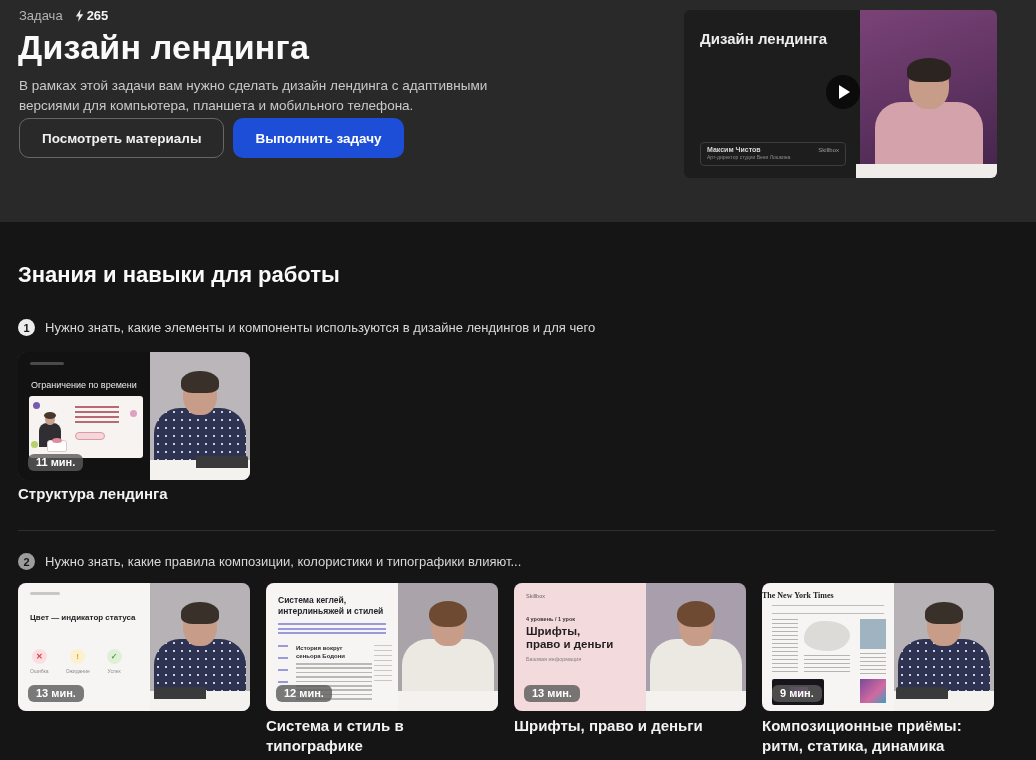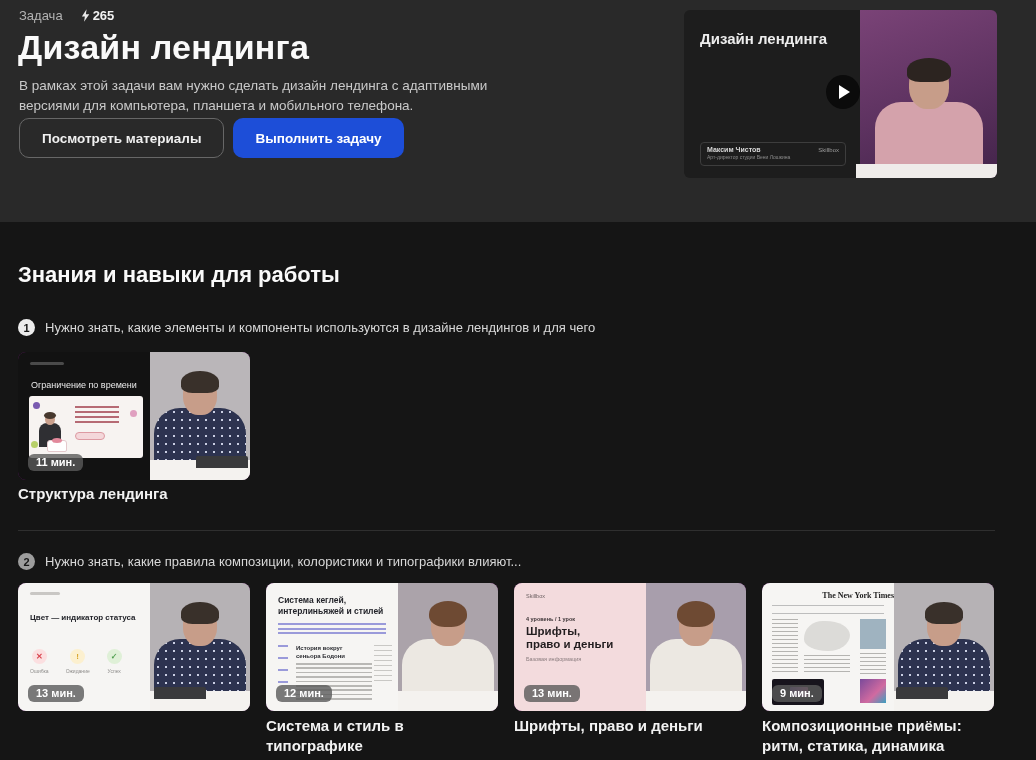--- a/index.html
+++ b/index.html
@@ -7,21 +7,21 @@
   body {
     font-family:"Liberation Sans", sans-serif;
     background:#151515; color:#fff;
     position:relative; overflow:hidden;
     -webkit-font-smoothing:antialiased;
   }
   .page { position:absolute; inset:0; }
 
   
   .header { position:absolute; left:0; top:0; width:1036px; height:222px; background:#292929; }
-  .crumbs { position:absolute; left:19px; top:8px; display:flex; align-items:center; gap:12px; font-size:13px; color:#b3b3b3; }
+  .crumbs { position:absolute; left:19px; top:8px; display:flex; align-items:center; gap:6px; font-size:13px; color:#b3b3b3; }
   .crumbs .pts { display:flex; align-items:center; gap:3px; margin-left:6px; }
   .crumbs .pts svg { display:block; }
   .crumbs .pts b { color:#f2f2f2; font-size:13px; }
   .h1 { position:absolute; left:18px; top:28px; font-size:34px; font-weight:700; letter-spacing:.2px; color:#fafafa; }
   .desc { position:absolute; left:19px; top:76px; width:480px; font-size:13.5px; line-height:1.5; color:#c9c9c9; }
   .btnrow { position:absolute; left:19px; top:118px; display:flex; gap:9px; }
   .btn { height:40px; display:flex; align-items:center; padding:0 22px; border-radius:10px; font-size:13.5px; font-weight:700; cursor:pointer; }
   .btn.outline { border:1px solid #676767; color:#f0f0f0; background:transparent; }
   .btn.primary { background:#1d4ed8; color:#fff; border:none; }
 
@@ -112,21 +112,21 @@
       background:repeating-linear-gradient(#9a9ada 0 1.6px, transparent 1.6px 12px); }
 
   
   .slide-pink { background:#f3dbdd; }
   .sc-brand { position:absolute; left:12px; top:10px; font-size:5.5px; color:#6b5f60; }
   .sc-label { position:absolute; left:12px; top:33px; font-size:5.5px; font-weight:700; color:#3c3436; }
   .sc-title { position:absolute; left:12px; top:42px; font-size:11.5px; font-weight:700; color:#221d1f; width:90px; line-height:1.15; }
   .sc-sub { position:absolute; left:12px; top:73px; font-size:5.5px; color:#8a7c7e; }
 
   
-  .sd-mast { position:absolute; left:0; right:0; top:8px; text-align:right; font-family:"Liberation Serif", serif; font-weight:700; font-size:8px; color:#1c1c1c; }
+  .sd-mast { position:absolute; left:0; right:0; top:8px; text-align:left; font-family:"Liberation Serif", serif; font-weight:700; font-size:8px; color:#1c1c1c; }
   .sd-rule { position:absolute; left:10px; right:10px; top:22px; height:1px; background:#bdbdbd; }
   .sd-rule2 { top:30px; }
   .sd-colL { position:absolute; left:10px; top:36px; width:26px; height:56px;
       background:repeating-linear-gradient(#b5b4b1 0 1.4px, transparent 1.4px 4px); }
   .sd-map { position:absolute; left:42px; top:38px; width:46px; height:30px; background:#dcdbd8; border-radius:42% 55% 48% 52%/60% 48% 55% 40%; }
   .sd-colR { position:absolute; right:8px; top:36px; width:26px; height:30px; background:#9fb3c0; }
   .sd-colR2 { position:absolute; right:8px; top:70px; width:26px; height:22px;
       background:repeating-linear-gradient(#b5b4b1 0 1.4px, transparent 1.4px 4px); }
   .sd-mid { position:absolute; left:42px; top:72px; width:46px; height:20px;
       background:repeating-linear-gradient(#b5b4b1 0 1.4px, transparent 1.4px 4px); }

